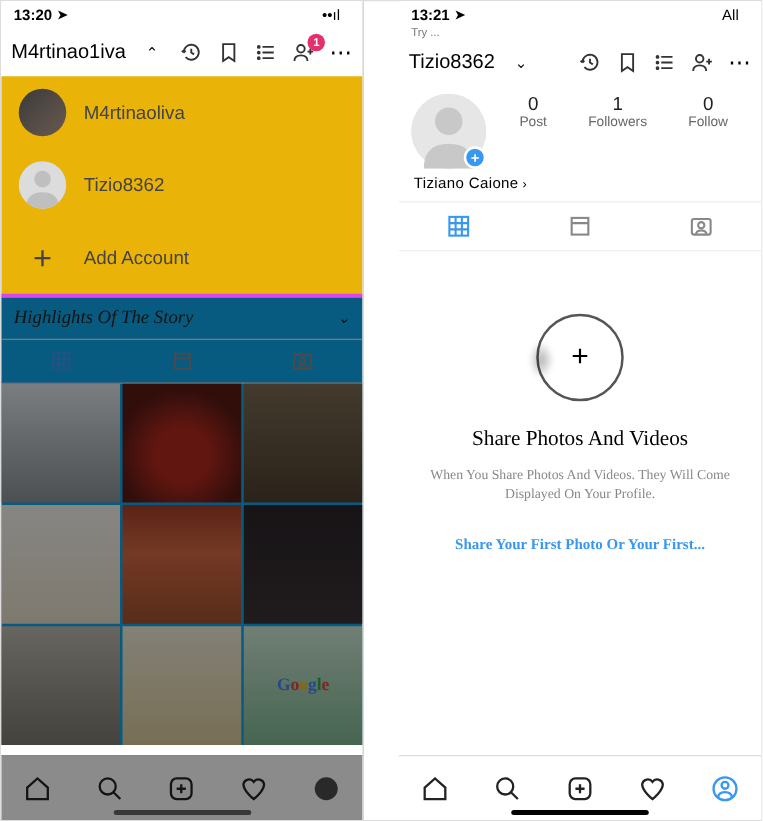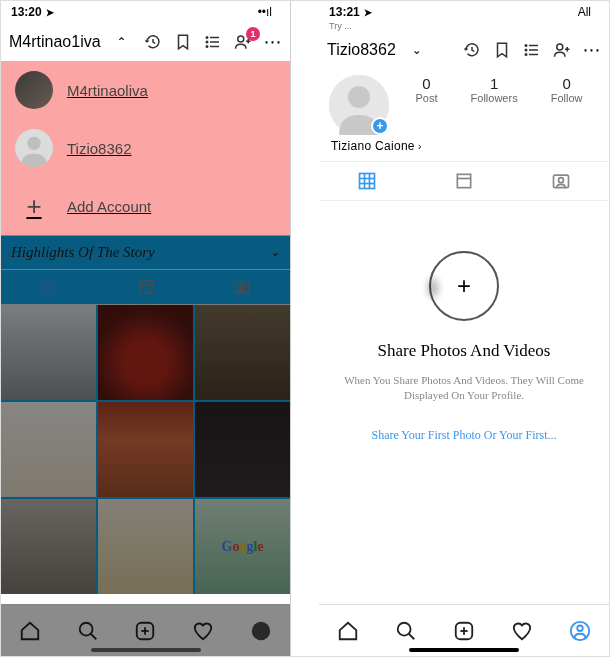--- a/index.html
+++ b/index.html
@@ -20,21 +20,21 @@
   .header-left { display: flex; align-items: center; font-size: 16px; font-weight: 500; gap: 16px; }
   .chev { font-size: 12px; }
   .header-icons { display: flex; align-items: center; gap: 12px; }
   .hicon { width: 18px; height: 18px; display:flex; align-items:center; justify-content:center; }
   .hicon svg { width: 18px; height: 18px; }
   .badge-wrap { position: relative; }
   .badge { position: absolute; top: -6px; right: -8px; background: #e1306c; color: #fff; border-radius: 50%; width: 14px; height: 14px; font-size: 9px; display: flex; align-items: center; justify-content: center; font-weight: bold; }
   .dots { font-size: 18px; line-height: 1; letter-spacing: 1px; }
 
   
-  .dropdown { background: #fca5a5; border-bottom: 1px solid #d946ef; text-decoration: underline; }
+  .dropdown { background: #eab308; border-bottom: 3px solid #d946ef; }
   .acct-row { display: flex; align-items: center; padding: 10px 14px; gap: 14px; font-size: 15px; color: #444; }
   .avatar-sm { width: 38px; height: 38px; border-radius: 50%; background: #ccc; overflow:hidden; display:flex; align-items:center; justify-content:center;}
   .avatar-sm svg { width:100%; height:100%;}
   .plus-sm { width: 38px; height: 38px; display:flex; align-items:center; justify-content:center; font-size: 26px; font-weight: 300; }
 
   
   .dim-area { position: relative; filter: brightness(0.55); background:#0ea5e9; }
   .highlights { font-family: cursive; font-style: italic; font-size: 15px; padding: 8px 10px; color:#222; display:flex; justify-content:space-between; align-items:center;}
   .highlights .chev-d { font-size:12px;}
   .tab-strip { display: flex; justify-content: space-around; align-items: center; height: 36px; border-top:1px solid #ddd; border-bottom:1px solid #ddd; }
@@ -74,21 +74,21 @@
   .edit-btn { width:100%; margin-top:6px; font-size:13px; padding:3px 0; border:1px solid #ccc; border-radius:3px; background:#fafafa; text-align:center; font-family: Georgia, serif;}
   .display-name { font-size:12px; padding:4px 12px 8px 12px; font-family: Liberation Sans, sans-serif; letter-spacing:0.3px;}
   .display-name::after{content:" ›"; font-size:10px;}
 
   .empty-state { text-align:center; padding: 50px 20px 0 20px;}
   .empty-circle { width:70px; height:70px; border:2px solid #555; border-radius:50%; margin:0 auto 20px auto; display:flex; align-items:center; justify-content:center; position:relative;}
   .empty-circle::before { content:""; position:absolute; left:-8px; top:20px; width:20px; height:30px; background: radial-gradient(ellipse, rgba(0,0,0,0.3), transparent 70%); filter:blur(2px);}
   .empty-circle .plus-shape { font-size:24px; font-weight:300;}
   .empty-title { font-size:17px; font-family: Georgia, serif; margin-bottom:12px;}
   .empty-sub { font-size:11px; color:#888; font-family: Georgia, serif; line-height:1.4; margin-bottom:24px;}
-  .empty-link { font-size:12px; color:#3897f0; font-family: Georgia, serif;}
+  .empty-link { font-size:12px; color:#3897f0; font-family: Georgia, serif; font-weight: bold;}
 
   .right-tabs { display:flex; border-top:1px solid #eee; border-bottom:1px solid #eee; height:40px;}
   .right-tabs .rtab { flex:1; display:flex; align-items:center; justify-content:center;}
   .rtab.active svg { stroke:#3897f0;}
   .rtab svg { width:20px; height:20px; stroke:#888; fill:none;}
 
   .truncd { font-size:9px; color:#777; padding-left:10px; margin-top:-2px;}
 </style>
 </head>
 <body>

